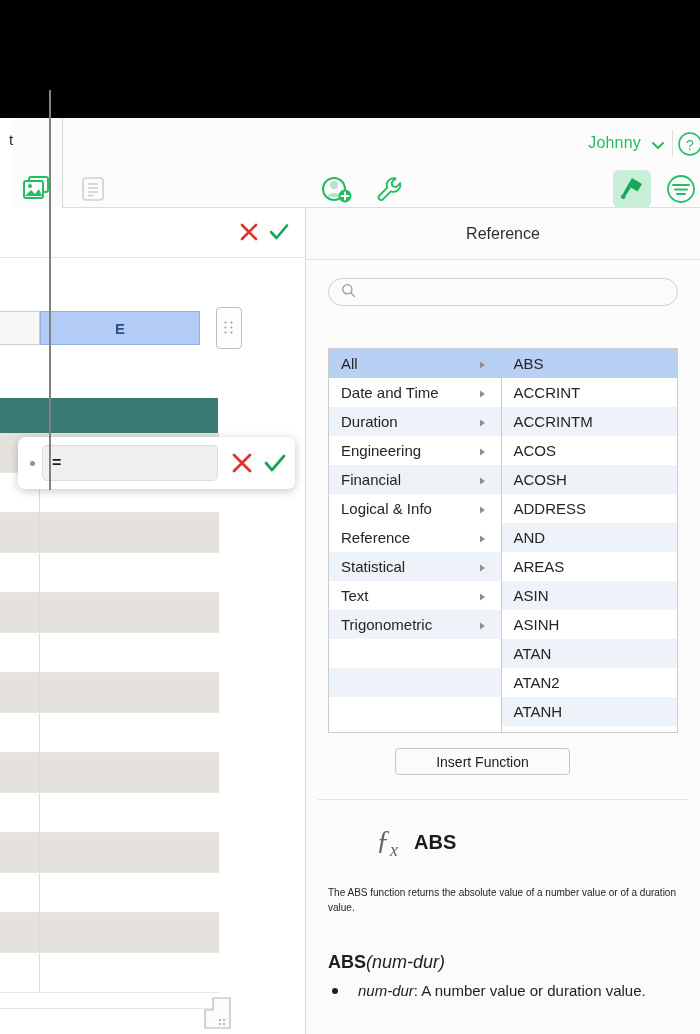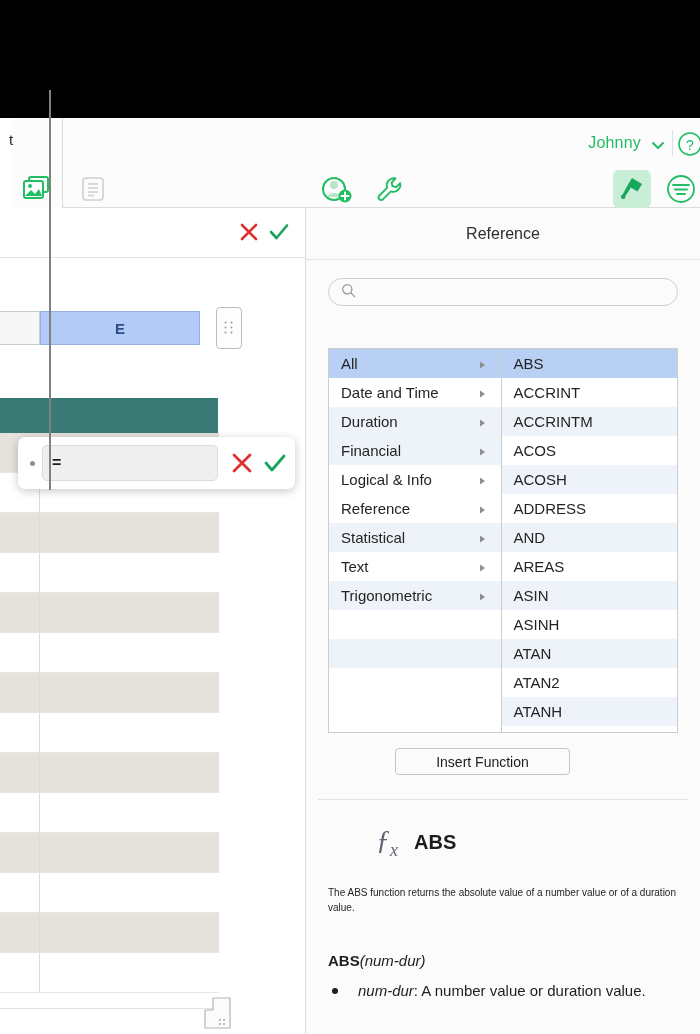--- a/index.html
+++ b/index.html
@@ -93,21 +93,21 @@
   .insert-btn { position:absolute; left:89px; top:540px; width:175px; height:27px; background:#fbfbfb;
                 border:1px solid #c6c6c6; border-radius:4px; display:flex; align-items:center; justify-content:center;
                 font-size:14px; color:#1d1d1d; }
   .panel-hr { position:absolute; left:12px; top:591px; width:370px; height:1px; background:#e2e2e2; }
 
   .fn-head { position:absolute; left:22px; top:618px; display:flex; align-items:center;margin-left:48px; }
   .fx-glyph { font-family:"Liberation Serif", serif; font-style:italic; font-size:28px; color:#5d6670; line-height:1; }
   .fn-head-name { margin-left:16px; font-size:20px; font-weight:700; color:#1b1b1b; }
 
   .desc { position:absolute; left:22px; top:678px; width:350px; font-size:10px; color:#1e1e1e; line-height:1.45; }
-  .sig { position:absolute; left:22px; top:744px; font-size:15px; color:#1e1e1e; }
+  .sig { position:absolute; left:22px; top:744px; font-size:18px; color:#1e1e1e; }
   .sig b { font-weight:700; }
   .sig i { font-style:italic; }
   .params { position:absolute; left:22px; top:772px; width:350px; font-size:15px; color:#1e1e1e; line-height:1.45; }
   .param-li { position:relative; padding-left:30px; }
   .param-bullet { position:absolute; left:4px; top:8px; width:6px; height:6px; border-radius:50%; background:#1e1e1e; }
   .param-li i { font-style:italic; }
 </style>
 </head>
 <body>
 
@@ -330,20 +330,26 @@
             <span class="arrow"><svg width="9" height="9" viewBox="0 0 9 9">
                 <path d="M2 1 L7 4.5 L2 8 Z" fill="#8e8e8e"></path>
               </svg></span>
           </div>
         <div class="row alt">
             <span>Duration</span>
             <span class="arrow"><svg width="9" height="9" viewBox="0 0 9 9">
                 <path d="M2 1 L7 4.5 L2 8 Z" fill="#8e8e8e"></path>
               </svg></span>
           </div>
+        <div class="row">
+            <span>Engineering</span>
+            <span class="arrow"><svg width="9" height="9" viewBox="0 0 9 9">
+                <path d="M2 1 L7 4.5 L2 8 Z" fill="#8e8e8e"></path>
+              </svg></span>
+          </div>
         <div class="row alt">
             <span>Financial</span>
             <span class="arrow"><svg width="9" height="9" viewBox="0 0 9 9">
                 <path d="M2 1 L7 4.5 L2 8 Z" fill="#8e8e8e"></path>
               </svg></span>
           </div>
         <div class="row">
             <span>Logical &amp; Info</span>
             <span class="arrow"><svg width="9" height="9" viewBox="0 0 9 9">
                 <path d="M2 1 L7 4.5 L2 8 Z" fill="#8e8e8e"></path>

